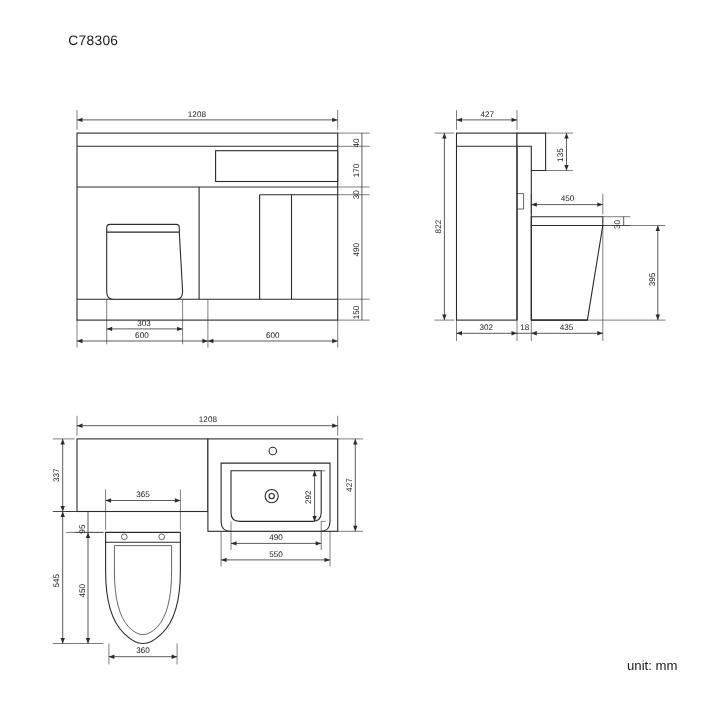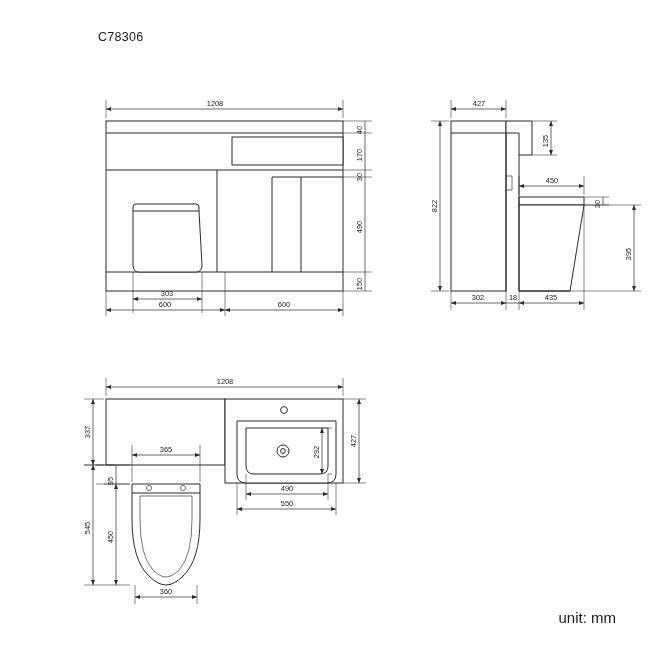--- a/index.html
+++ b/index.html
@@ -11,35 +11,34 @@
     width: 650px;
     height: 650px;
     font-family: "Liberation Sans", sans-serif;
     color: #1a1a1a;
     position: relative;
     overflow: hidden;
   }
   #root {
     position: absolute;
     inset: 0;
-    margin-left: 36px;
   }
   .title {
     position: absolute;
     left: 62px;
     top: 30px;
     font-size: 12.5px;
     letter-spacing: 0.3px;
     color: #1a1a1a;
   }
   .unit {
     position: absolute;
     right: 34px;
-    bottom: 24px;
-    font-size: 15px;
+    bottom: 38px;
+    font-size: 12px;
     color: #1a1a1a;
   }
   svg.draw {
     position: absolute;
     left: 0;
     top: 0;
     width: 650px;
     height: 650px;
   }
   .ln { stroke: #2b2b2b; stroke-width: 1; fill: none; }

